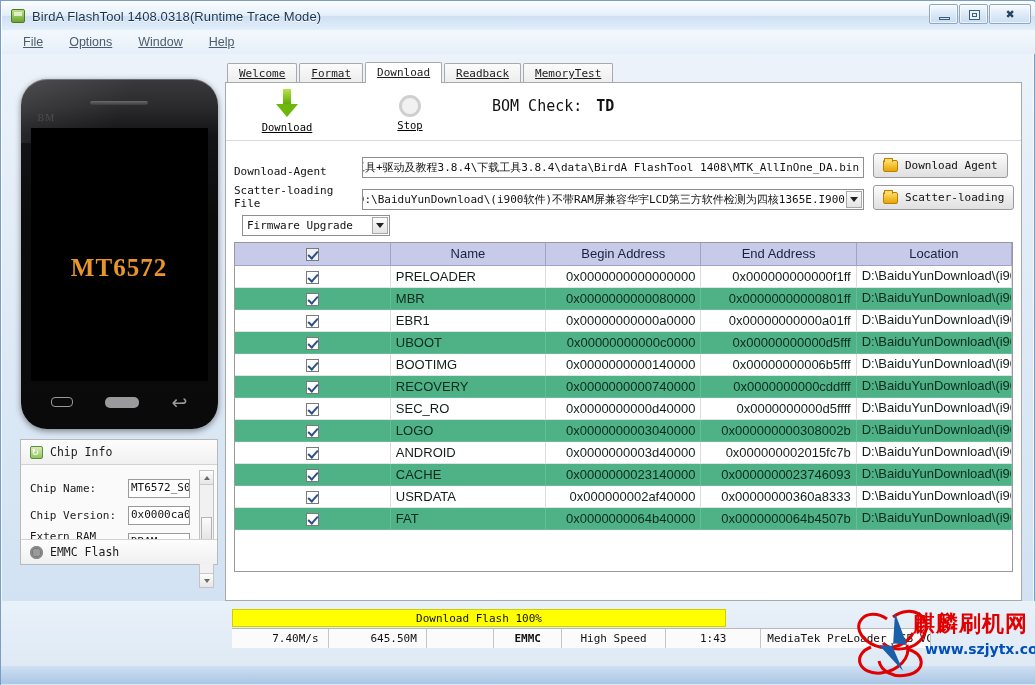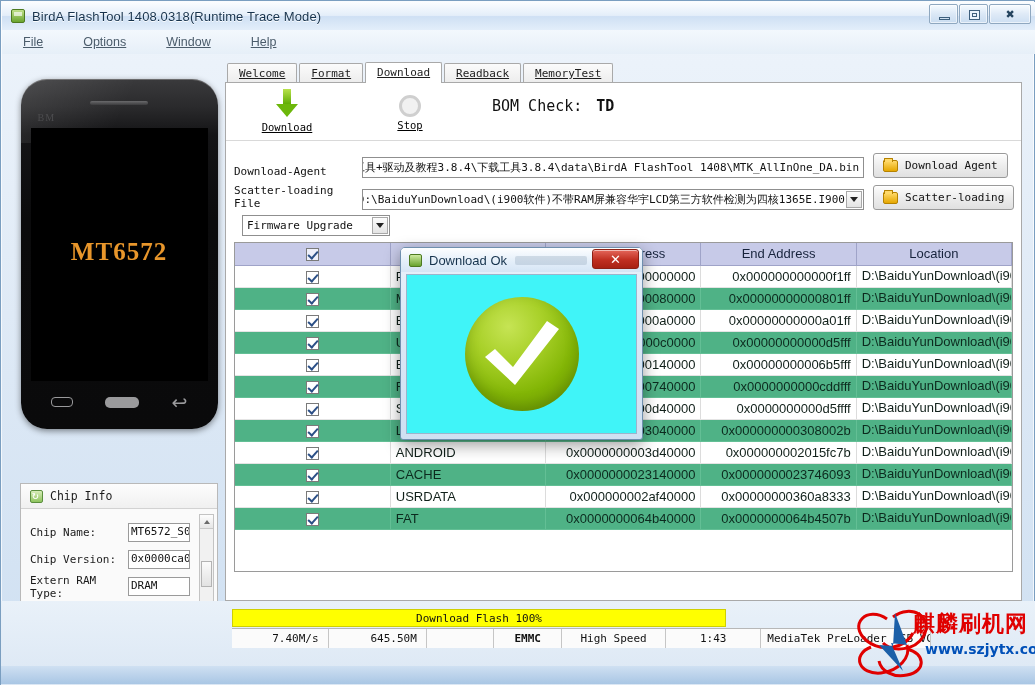--- a/index.html
+++ b/index.html
@@ -52,21 +52,21 @@
   .wb .min-bar{ position:absolute; left:9px; top:12px; width:11px; height:3px;
                 border:1px solid #3d5f7d; background:#cfe0f0;}
   .wb .max-box{ position:absolute; left:9px; top:5px; width:11px; height:10px;
                 border:1px solid #3d5f7d; background:#e8f2fc;}
   .wb .max-box:after{content:"";position:absolute;left:2px;top:2px;right:2px;bottom:2px;border:1px solid #3d5f7d;}
 
   
   .menubar {
     position:absolute; left:1px; top:29px; width:1033px; height:24px;
     background:linear-gradient(#f3f8fd,#e6eff8);
-    display:flex; align-items:center; padding-left:10px; gap:18px;
+    display:flex; align-items:center; padding-left:10px; gap:4px;
   }
   .menu-item {
     font-size:12.5px; color:#4b5c6b; padding:3px 11px; cursor:default;
   }
   .menu-item u { text-decoration:underline; }
 
   
   .client {
     position:absolute; left:8px; top:55px; width:1019px; height:545px;
   }
@@ -93,36 +93,36 @@
   }
   .phone-bm{
     position:absolute; left:17px; top:33px; font-size:10px; color:#4c4c4e;
     font-family:"Liberation Serif", serif; letter-spacing:1px;
   }
   .phone-screen{
     position:absolute; left:10px; top:49px; right:10px; bottom:48px;
     background:#000; 
   }
   .phone-chip{
-    position:absolute; left:0; right:0; top:110px; text-align:center;
+    position:absolute; left:0; right:0; top:126px; text-align:center;
     font-family:"Liberation Serif", serif; font-size:25px; font-weight:bold;
     color:#e8962b; letter-spacing:1px;
   }
   .phone-nav{
     position:absolute; left:0; right:0; bottom:10px; height:34px;
     display:flex; align-items:center; justify-content:space-around; padding:0 14px;
     color:#8e8e90;
   }
   .nav-menu{ width:22px;height:10px;border:1.5px solid #9a9a9c;border-radius:4px; }
   .nav-home{ width:34px;height:11px;border-radius:5px;background:#9a9a9c; }
   .nav-back{ font-size:19px; color:#9a9a9c; font-family:"DejaVu Sans", sans-serif; }
 
   .chipinfo {
-    position:absolute; left:5px; top:378px; width:198px; height:162px;
-    background:#fafafa; border:1px solid #b9b9b9;margin-top:44px;
+    position:absolute; left:5px; top:378px; width:198px; height:126px;
+    background:#fafafa; border:1px solid #b9b9b9;
   }
   .chip-hdr, .emmc-hdr {
     height:25px; display:flex; align-items:center; gap:7px; padding-left:9px;
     font-family:"DejaVu Sans Mono","Liberation Mono",monospace; font-size:11.5px; color:#1a1a1a;
     background:linear-gradient(#fdfdfd,#f0f0f0); border-bottom:1px solid #d2d2d2;
   }
   .emmc-hdr{ position:absolute; left:0; bottom:0; width:100%;
              border-bottom:none; border-top:1px solid #d2d2d2; }
   .ico-chip{ width:13px;height:13px;border:1px solid #5b8f3e;border-radius:2px;
              background:linear-gradient(#d7ecb9,#8fc45e); position:relative;}
@@ -607,32 +607,15 @@
           <path d="M52 18 C70 4, 94 18, 82 38 C74 51, 52 54, 42 44"></path>
           <path d="M30 48 C10 56, 18 76, 40 74 C58 72, 70 58, 66 46"></path>
           <path d="M66 50 C84 54, 86 72, 66 76 C52 79, 40 72, 38 62"></path>
         </g>
         <path d="M54 14 L66 46 L50 44 L62 72 L38 46 L52 47 Z" fill="#1b5fa8"></path>
       </svg>
       <div class="wm-text" style="left:72px;top:10px;">麒麟刷机网</div>
       <div class="wm-url" style="left:84px;top:42px;">www.szjytx.com</div>
     </div>
 
-    <div class="dlg">
-      <div class="dlg-title">
-        <span class="dlg-icon"></span>
-        <span class="dlg-title-text">Download Ok</span>
-        <span class="dlg-ghost"></span>
-        <span class="dlg-close">
-            <span>✕</span>
-          </span>
-      </div>
-      <div class="dlg-body">
-        <div class="okball">
-          <svg width="78" height="70" viewBox="0 0 78 70">
-            <path d="M2 38 L12 30 L30 48 L64 2 L76 10 L32 66 Z" fill="#ffffff"></path>
-          </svg>
-        </div>
-      </div>
-    </div>
 
   </div>
 </div>
 
 </body></html>

